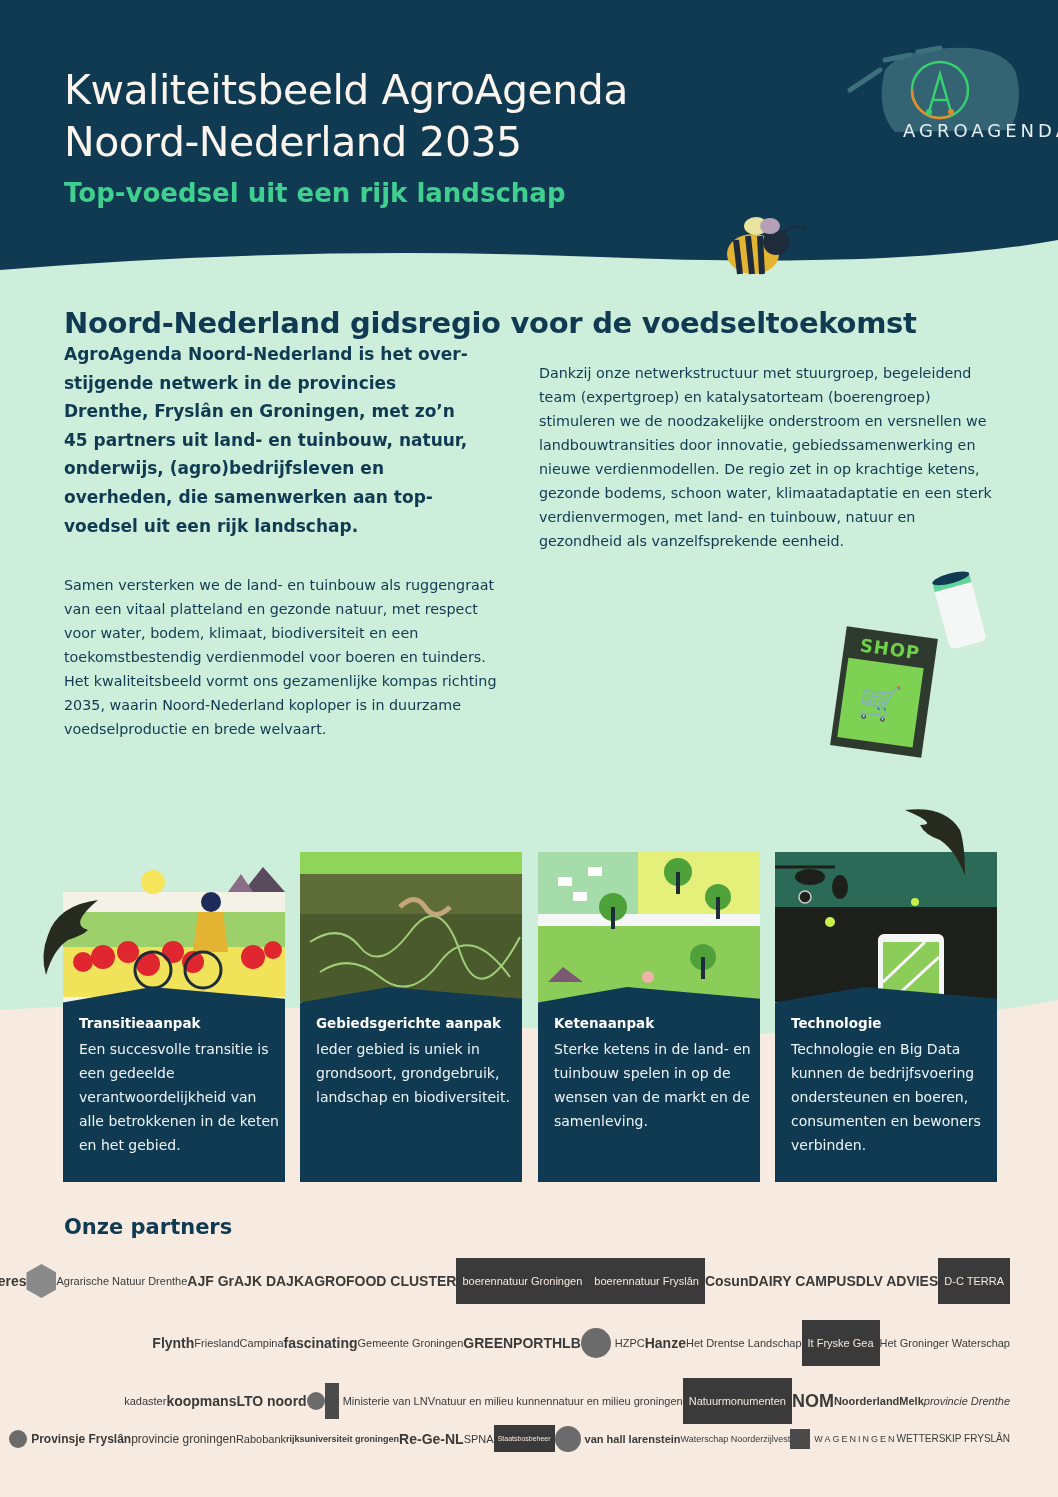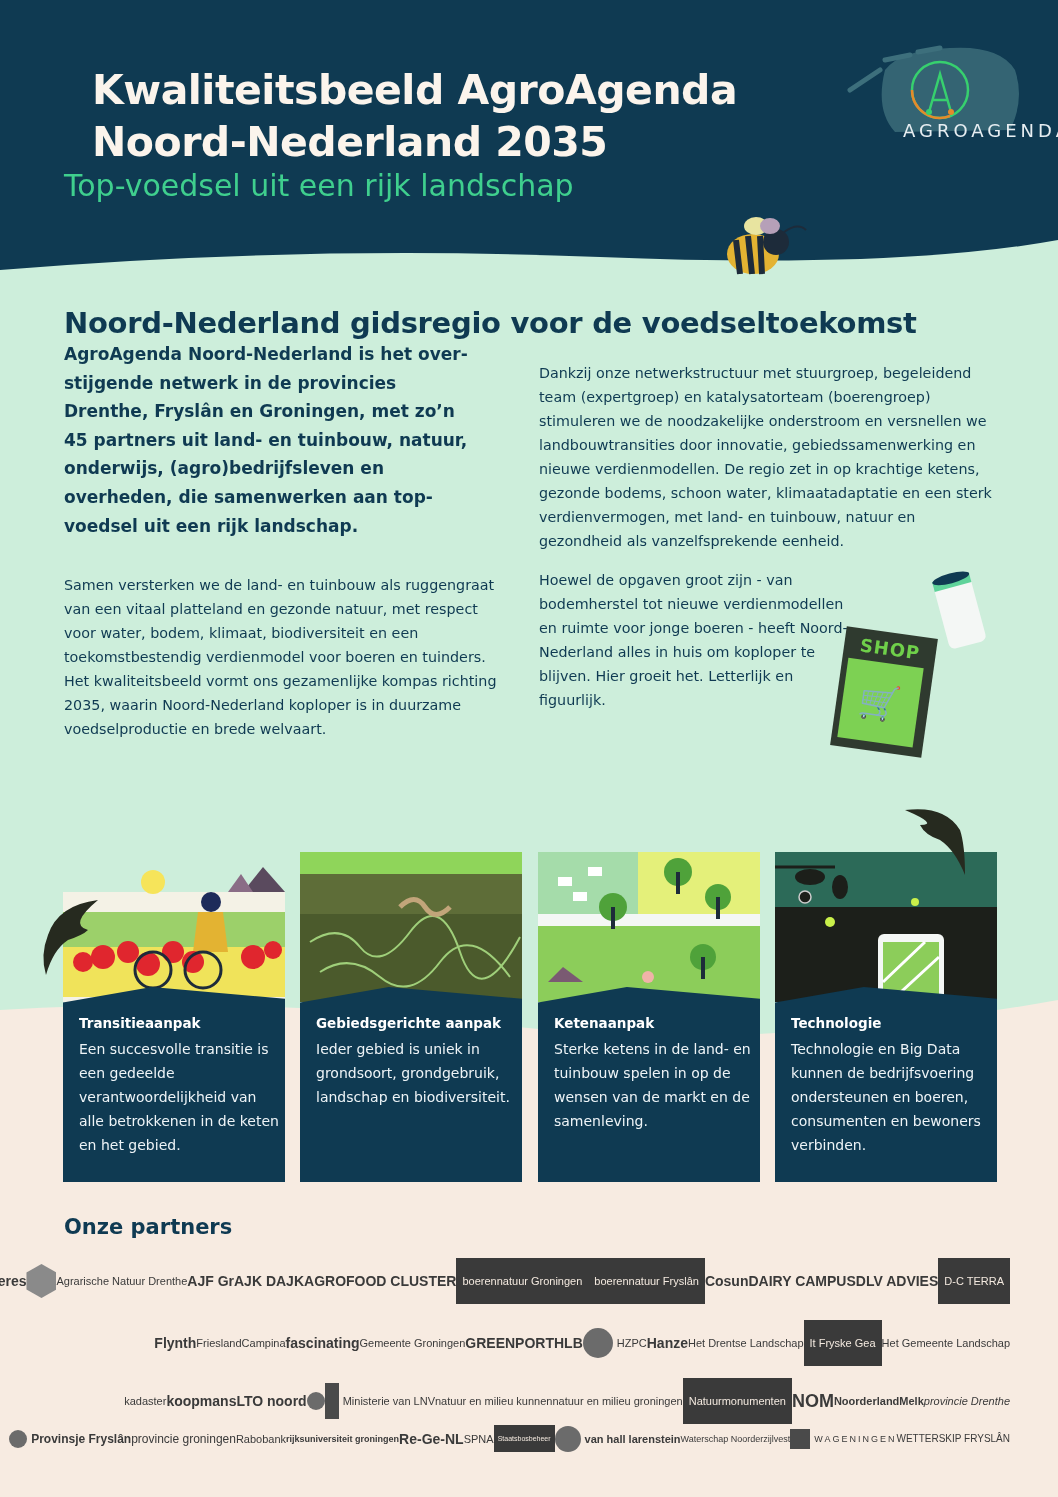--- a/index.html
+++ b/index.html
@@ -2,22 +2,22 @@
 <html><head>
 <meta charset="utf-8">
 <style>
   * { box-sizing: border-box; margin: 0; padding: 0; }
   body { width: 1058px; height: 1497px; overflow: hidden; font-family: "DejaVu Sans", sans-serif; background: #f7ebe1; color: #0f3a52; position: relative; }
   .page { position: absolute; inset: 0; }
   .header { position: absolute; left: 0; top: 0; width: 1058px; height: 275px; background: #0f3a52; }
   .mint { position: absolute; left: 0; top: 240px; width: 1058px; height: 800px; background: #cdeedb; }
   .mint-wave { position: absolute; left: 0; top: 225px; width: 1058px; height: 60px; }
   .sand-wave { position: absolute; left: 0; top: 980px; width: 1058px; height: 80px; }
-  .title { position: absolute; left: 64px; top: 64px; font-size: 41px; font-weight: bold; color: #fbf4ec; line-height: 52px; letter-spacing: -0.5px; margin-left: 28px; }
-  .subtitle { position: absolute; left: 64px; top: 168px; font-size: 30px; color: #3fcf8e; }
+  .title { position: absolute; left: 64px; top: 64px; font-size: 41px; font-weight: normal; color: #fbf4ec; line-height: 52px; letter-spacing: -0.5px; }
+  .subtitle { position: absolute; left: 64px; top: 178px; font-size: 26px; color: #3fcf8e; font-weight: bold; }
   .logo { position: absolute; left: 840px; top: 30px; width: 200px; height: 120px; }
   .logo-text { position: absolute; left: 856px; top: 120px; font-size: 18px; letter-spacing: 4px; color: #e7eef2; margin-left: 47px; }
   .h2 { position: absolute; left: 64px; top: 306px; font-size: 29px; font-weight: bold; color: #0f3a52; letter-spacing: -0.3px; }
   .lead { position: absolute; left: 64px; top: 340px; width: 410px; font-size: 17px; font-weight: bold; line-height: 28.6px; color: #0f3a52; }
   .body-l { position: absolute; left: 64px; top: 573px; width: 450px; font-size: 14.3px; line-height: 24px; color: #0f3a52; }
   .body-r1 { position: absolute; left: 539px; top: 361px; width: 460px; font-size: 14.3px; line-height: 24px; color: #0f3a52; }
   .body-r2 { position: absolute; left: 539px; top: 568px; width: 320px; font-size: 14.3px; line-height: 24px; color: #0f3a52; }
   .h3 { position: absolute; left: 64px; top: 806px; font-size: 20px; font-weight: bold; color: #0f3a52; }
   .card { position: absolute; top: 852px; width: 222px; height: 330px; }
   .card .img { position: absolute; left: 0; top: 0; width: 100%; height: 150px; overflow: hidden; }
@@ -70,21 +70,20 @@
     <circle cx="58" cy="30" r="13" fill="#1d2b3a"></circle>
     <ellipse cx="38" cy="14" rx="12" ry="9" fill="#e8e4a0"></ellipse>
     <ellipse cx="52" cy="14" rx="10" ry="8" fill="#b6a0b8"></ellipse>
     <path d="M66 20 Q80 10 88 18" stroke="#1d2b3a" stroke-width="2" fill="none"></path>
   </svg>
 
   <h2 class="h2">Noord-Nederland gidsregio voor de voedseltoekomst</h2>
   <p class="lead">AgroAgenda Noord-Nederland is het over-stijgende netwerk in de provincies Drenthe, Fryslân en Groningen, met zo’n 45 partners uit land- en tuinbouw, natuur, onderwijs, (agro)bedrijfsleven en overheden, die samenwerken aan top-voedsel uit een rijk landschap.</p>
   <p class="body-l">Samen versterken we de land- en tuinbouw als ruggengraat van een vitaal platteland en gezonde natuur, met respect voor water, bodem, klimaat, biodiversiteit en een toekomstbestendig verdienmodel voor boeren en tuinders. Het kwaliteitsbeeld vormt ons gezamenlijke kompas richting 2035, waarin Noord-Nederland koploper is in duurzame voedselproductie en brede welvaart.</p>
   <p class="body-r1">Dankzij onze netwerkstructuur met stuurgroep, begeleidend team (expertgroep) en katalysatorteam (boerengroep) stimuleren we de noodzakelijke onderstroom en versnellen we landbouwtransities door innovatie, gebiedssamenwerking en nieuwe verdienmodellen. De regio zet in op krachtige ketens, gezonde bodems, schoon water, klimaatadaptatie en een sterk verdienvermogen, met land- en tuinbouw, natuur en gezondheid als vanzelfsprekende eenheid.</p>
-  <p class="body-r2">Hoewel de opgaven groot zijn - van bodemherstel tot nieuwe verdienmodellen en ruimte voor jonge boeren - heeft Noord-Nederland alles in huis om koploper te blijven. Hier groeit het. Letterlijk en figuurlijk.</p>
 
   <svg style="position:absolute;left:928px;top:568px;width:64px;height:82px" viewBox="0 0 64 82">
     <g transform="rotate(-15 32 41)">
       <rect x="12" y="8" width="38" height="70" rx="6" fill="#f4f7f5"></rect>
       <rect x="12" y="8" width="38" height="10" fill="#5fd39a"></rect>
       <ellipse cx="31" cy="9" rx="19" ry="5" fill="#0f3a52"></ellipse>
     </g>
   </svg>
   <div style="position:absolute;left:838px;top:632px;width:92px;height:120px;transform:rotate(8deg);background:#2f3a2f;padding:6px">
     <div style="font-family:'DejaVu Sans',sans-serif;font-weight:bold;font-size:18px;color:#6fd04a;text-align:center;letter-spacing:1px">SHOP</div>
@@ -225,21 +224,21 @@
     <span class="plogo">Gemeente Groningen</span>
     <span class="plogo bold">GREENPORT</span>
     <span class="plogo bold">HLB</span>
     <span class="plogo">
         <span class="dot" style="width:30px;height:30px"></span>
         <span>HZPC</span>
       </span>
     <span class="plogo bold">Hanze</span>
     <span class="plogo">Het Drentse Landschap</span>
     <span class="plogo dark">It Fryske Gea</span>
-    <span class="plogo">Het Gemeente Landschap</span>
+    <span class="plogo">Het Groninger Waterschap</span>
   </div>
 
   <div class="prow" style="top:1378px">
     <span class="plogo">kadaster</span>
     <span class="plogo bold">koopmans</span>
     <span class="plogo bold">LTO noord</span>
     <span class="plogo">
         <span class="dot"></span>
       </span>
     <span class="plogo">

